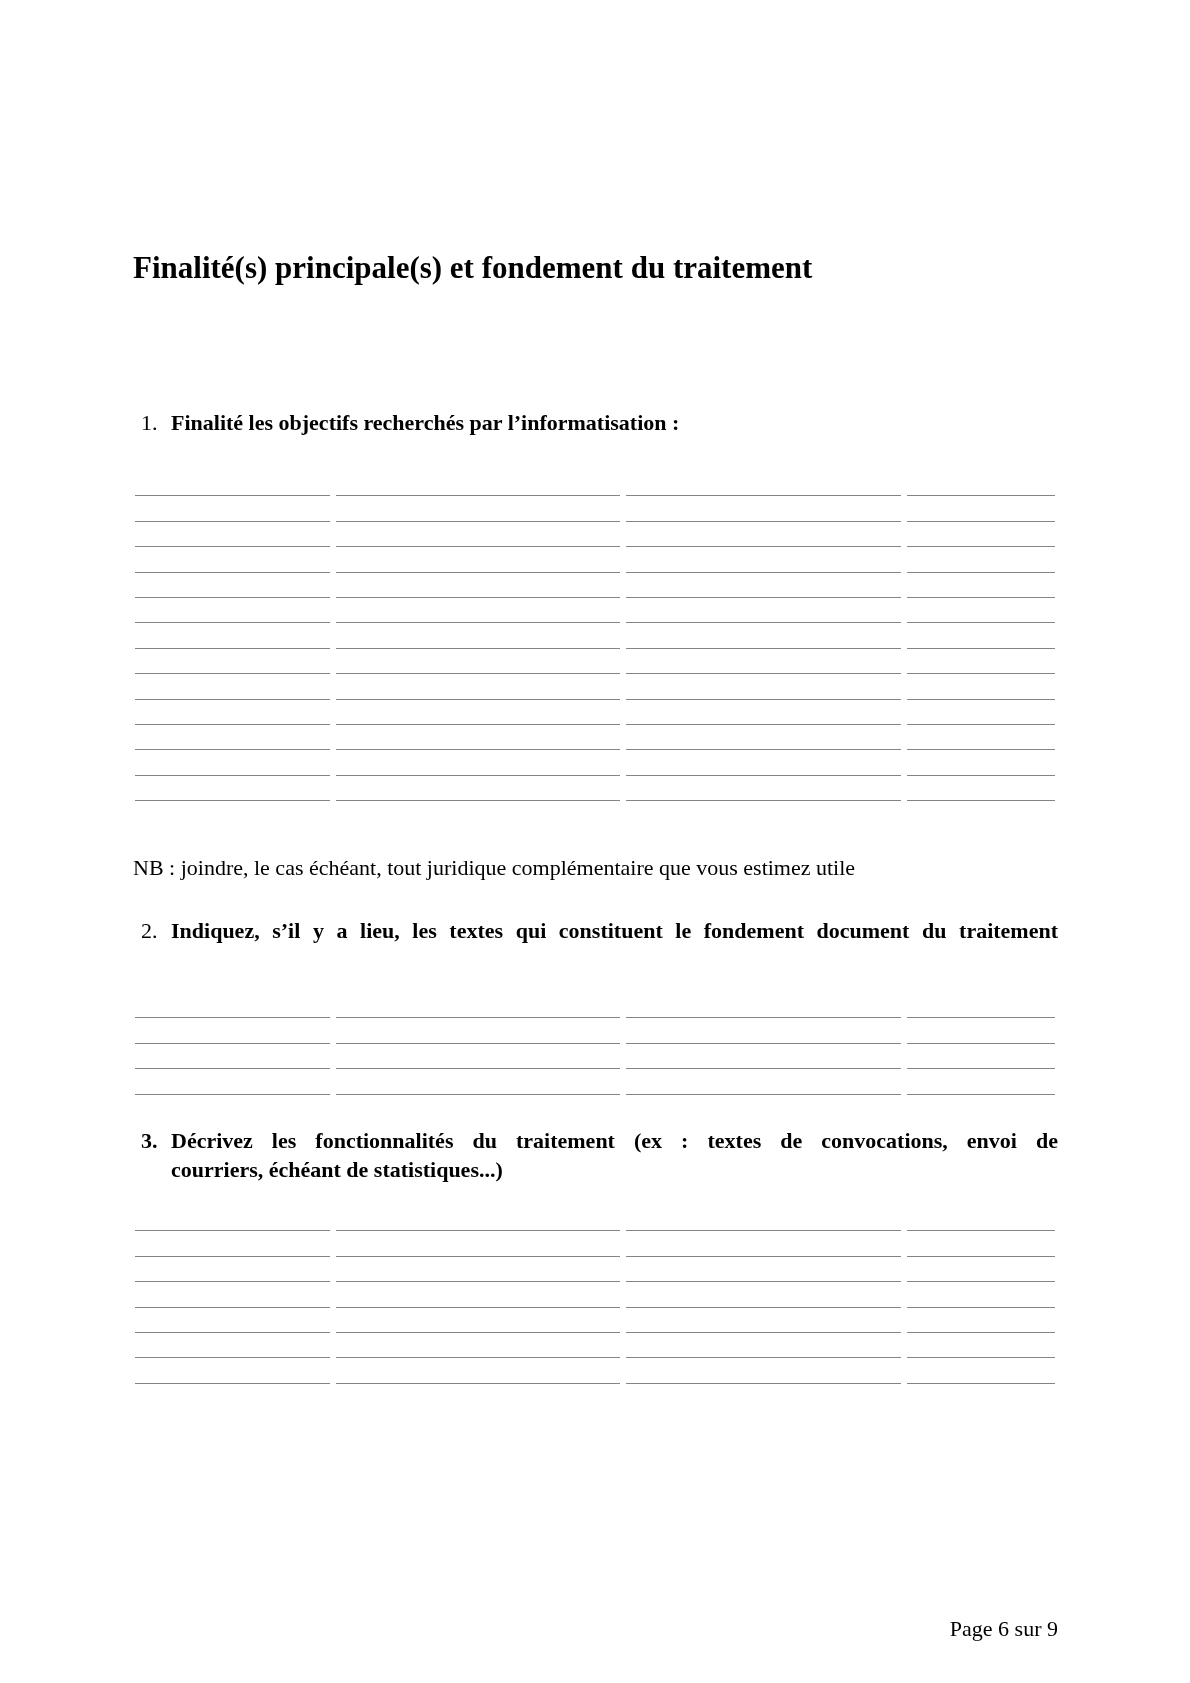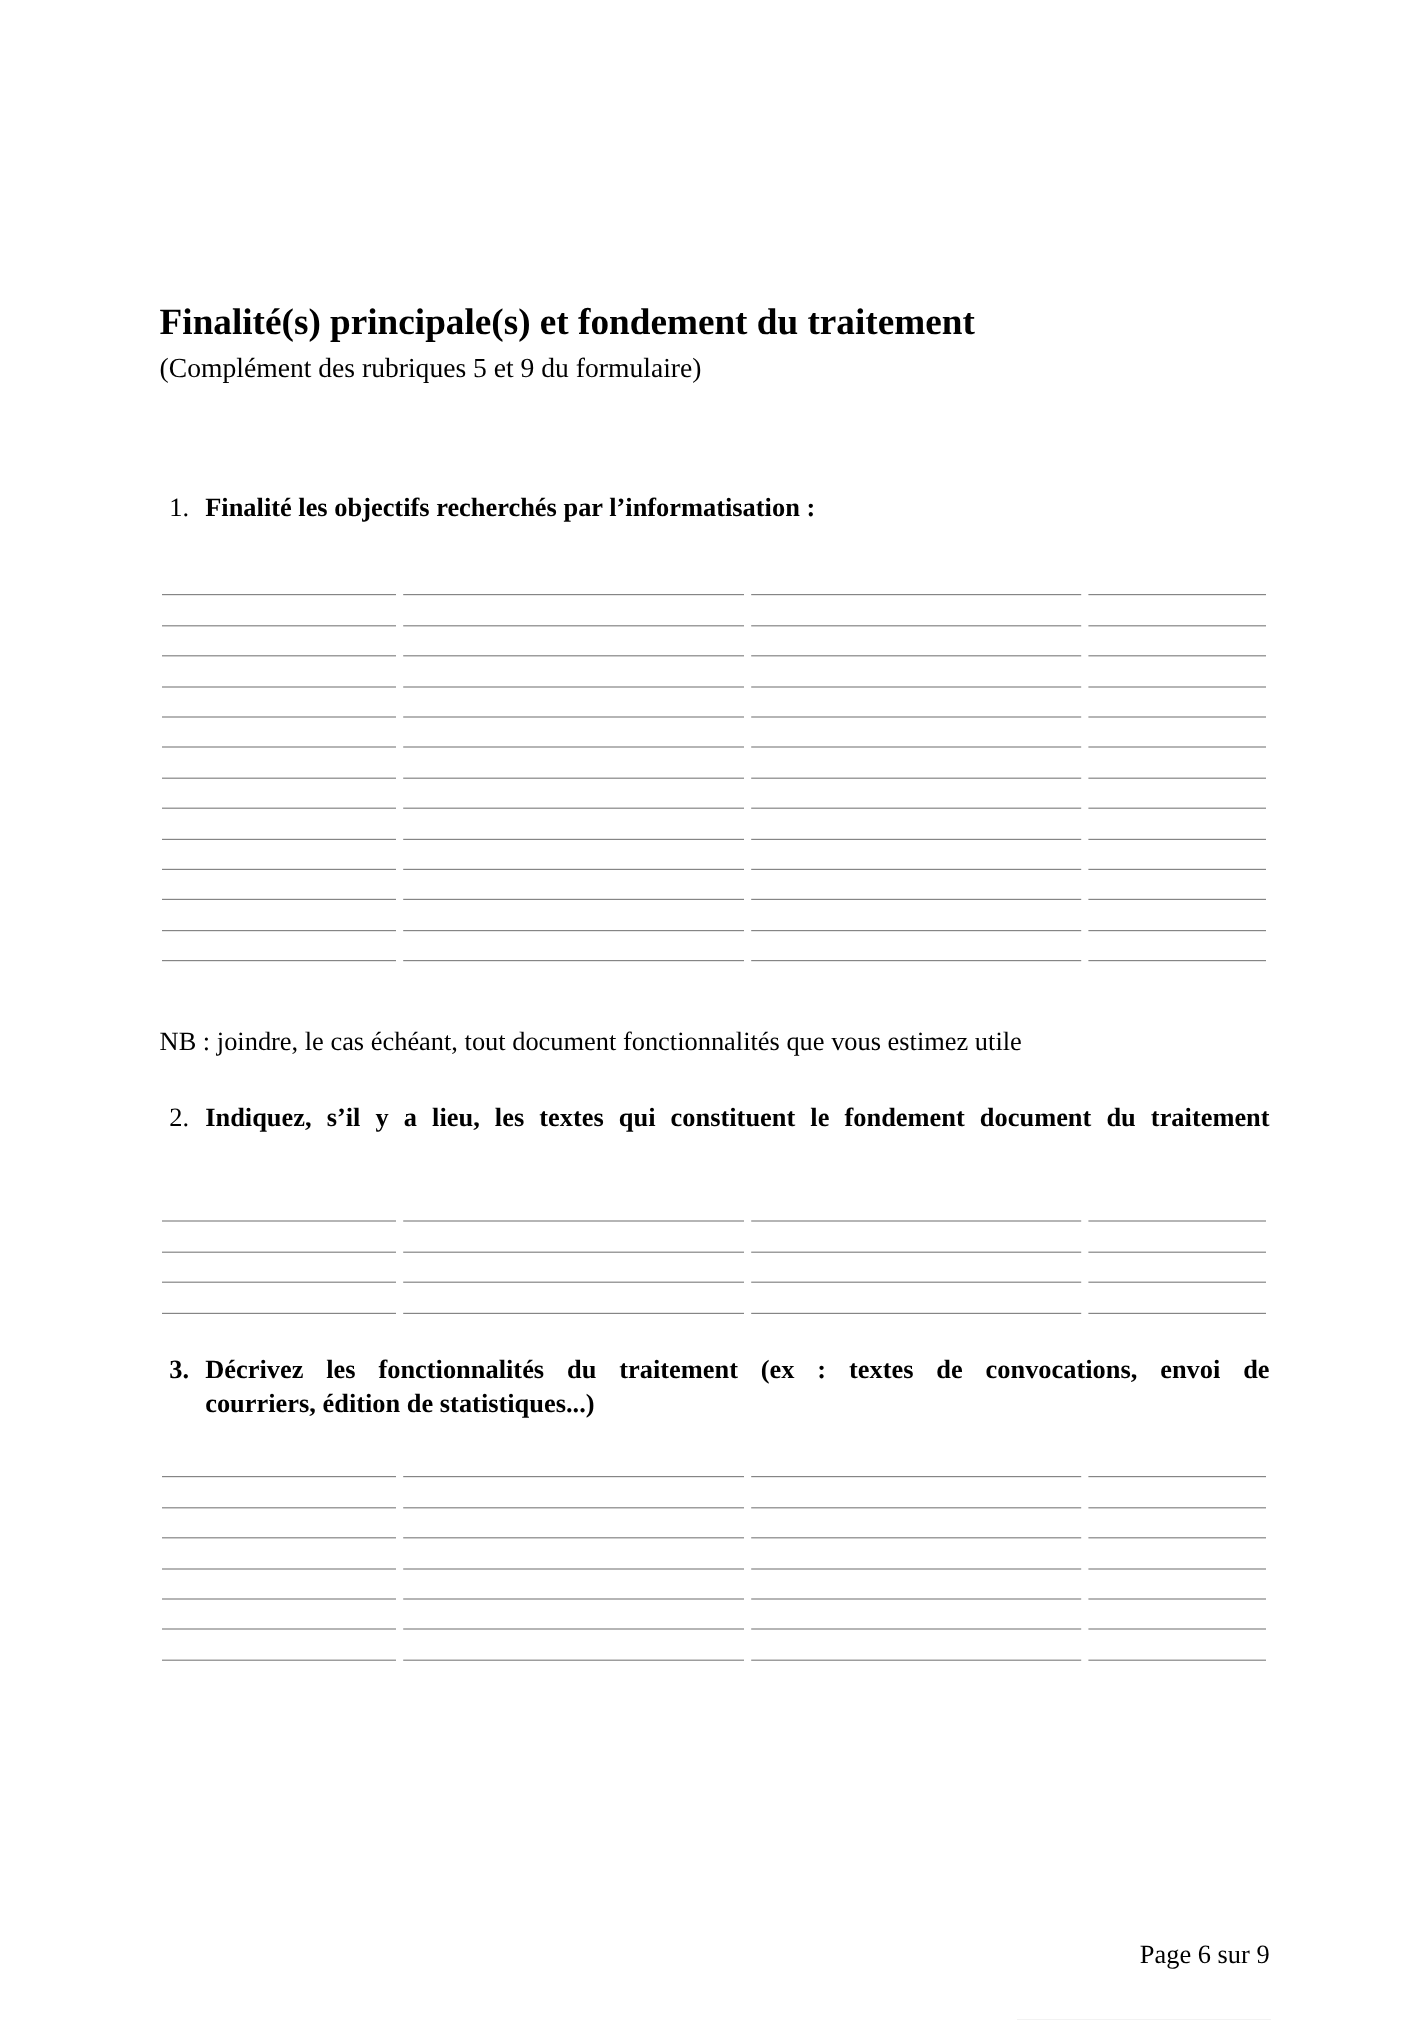--- a/index.html
+++ b/index.html
@@ -69,21 +69,20 @@
   }
 </style>
 </head>
 <body>
 
 <div class="page">
 
 
   <h2 class="section-heading">Finalité(s) principale(s) et fondement du traitement</h2>
 
-  <div class="section-subheading">(Complément des rubriques 5 et 9 du formulaire)</div>
 
   <div class="item" id="item1">
     <span class="num">1.</span>
     <div class="itext">
       <div>Finalité les objectifs recherchés par l’informatisation :</div>
     </div>
   </div>
 
   <div class="ruled" id="ruled1">
       <div class="rule-row">
@@ -159,21 +158,21 @@
         <span class="rule-seg" style="width: 16.1%; border-bottom-color: rgb(133, 133, 133);"></span>
       </div>
       <div class="rule-row">
         <span class="rule-seg" style="width: 21.2%; border-bottom-color: rgb(133, 133, 133);"></span>
         <span class="rule-seg" style="width: 30.9%; border-bottom-color: rgb(133, 133, 133);"></span>
         <span class="rule-seg" style="width: 29.9%; border-bottom-color: rgb(133, 133, 133);"></span>
         <span class="rule-seg" style="width: 16.1%; border-bottom-color: rgb(133, 133, 133);"></span>
       </div>
     </div>
 
-  <div class="note">NB : joindre, le cas échéant, tout document fonctionnalités que vous estimez utile</div>
+  <div class="note">NB : joindre, le cas échéant, tout juridique complémentaire que vous estimez utile</div>
 
   <div class="item" id="item2">
     <span class="num">2.</span>
     <div class="itext">
       <div class="jline">Indiquez, s’il y a lieu, les textes qui constituent le fondement document du traitement</div>
     </div>
   </div>
 
   <div class="ruled" id="ruled2">
       <div class="rule-row">
@@ -199,21 +198,21 @@
         <span class="rule-seg" style="width: 30.9%; border-bottom-color: rgb(133, 133, 133);"></span>
         <span class="rule-seg" style="width: 29.9%; border-bottom-color: rgb(133, 133, 133);"></span>
         <span class="rule-seg" style="width: 16.1%; border-bottom-color: rgb(133, 133, 133);"></span>
       </div>
     </div>
 
   <div class="item num-bold" id="item3">
     <span class="num">3.</span>
     <div class="itext">
       <div class="jline">Décrivez les fonctionnalités du traitement (ex : textes de convocations, envoi de</div>
-      <div>courriers, édition de statistiques...)</div>
+      <div>courriers, échéant de statistiques...)</div>
     </div>
   </div>
 
   <div class="ruled" id="ruled3">
       <div class="rule-row">
         <span class="rule-seg" style="width: 21.2%; border-bottom-color: rgb(133, 133, 133);"></span>
         <span class="rule-seg" style="width: 30.9%; border-bottom-color: rgb(133, 133, 133);"></span>
         <span class="rule-seg" style="width: 29.9%; border-bottom-color: rgb(133, 133, 133);"></span>
         <span class="rule-seg" style="width: 16.1%; border-bottom-color: rgb(133, 133, 133);"></span>
       </div>

